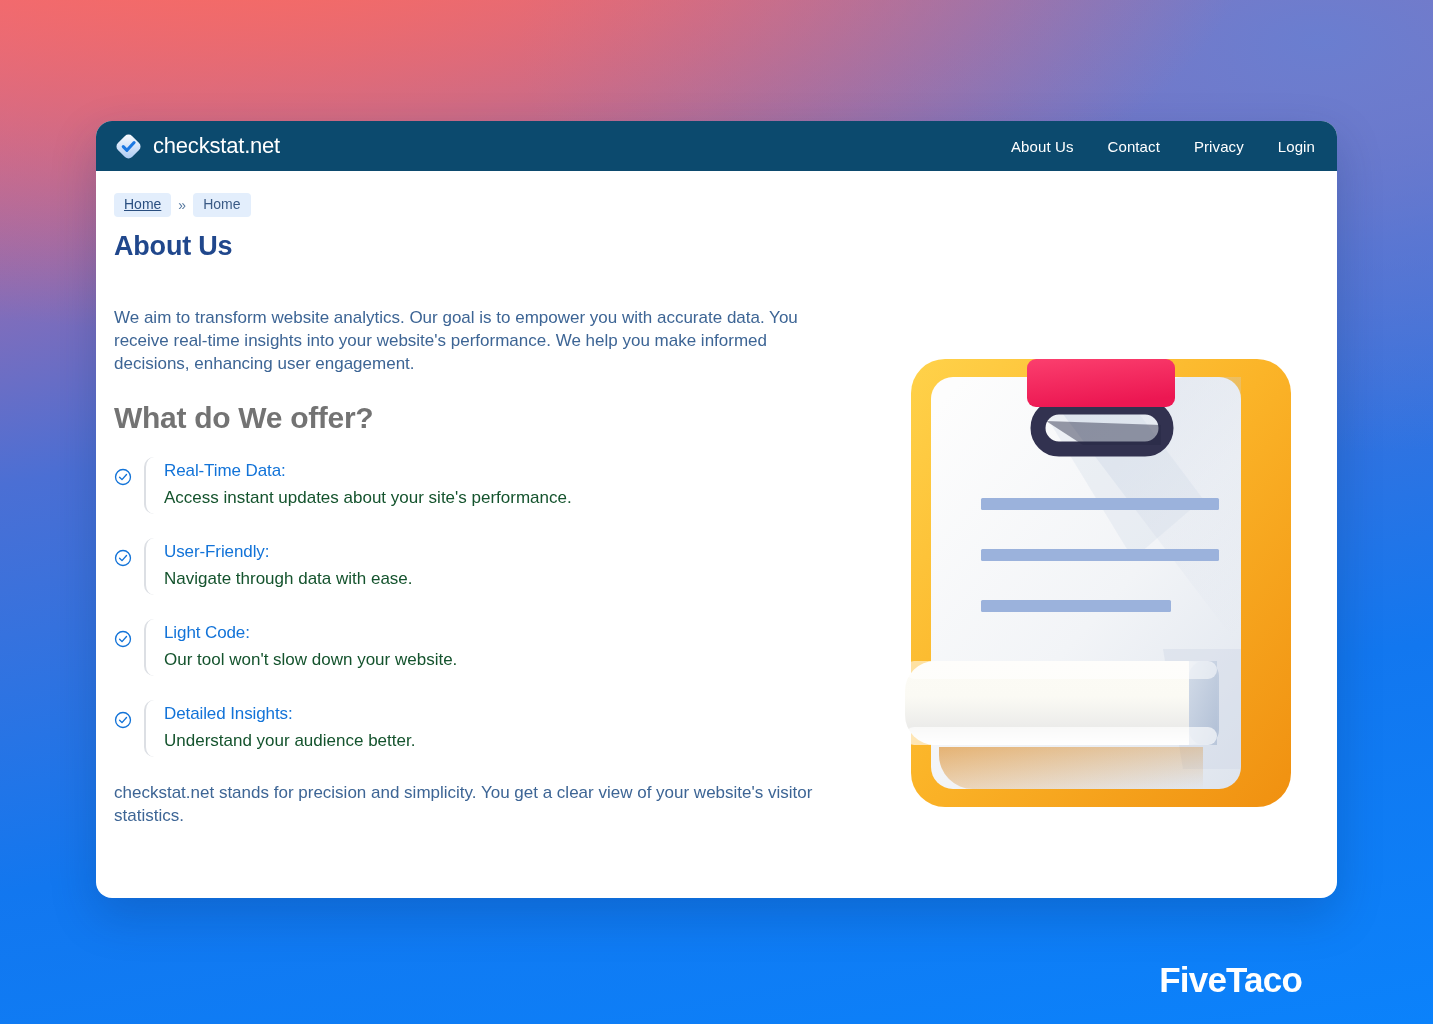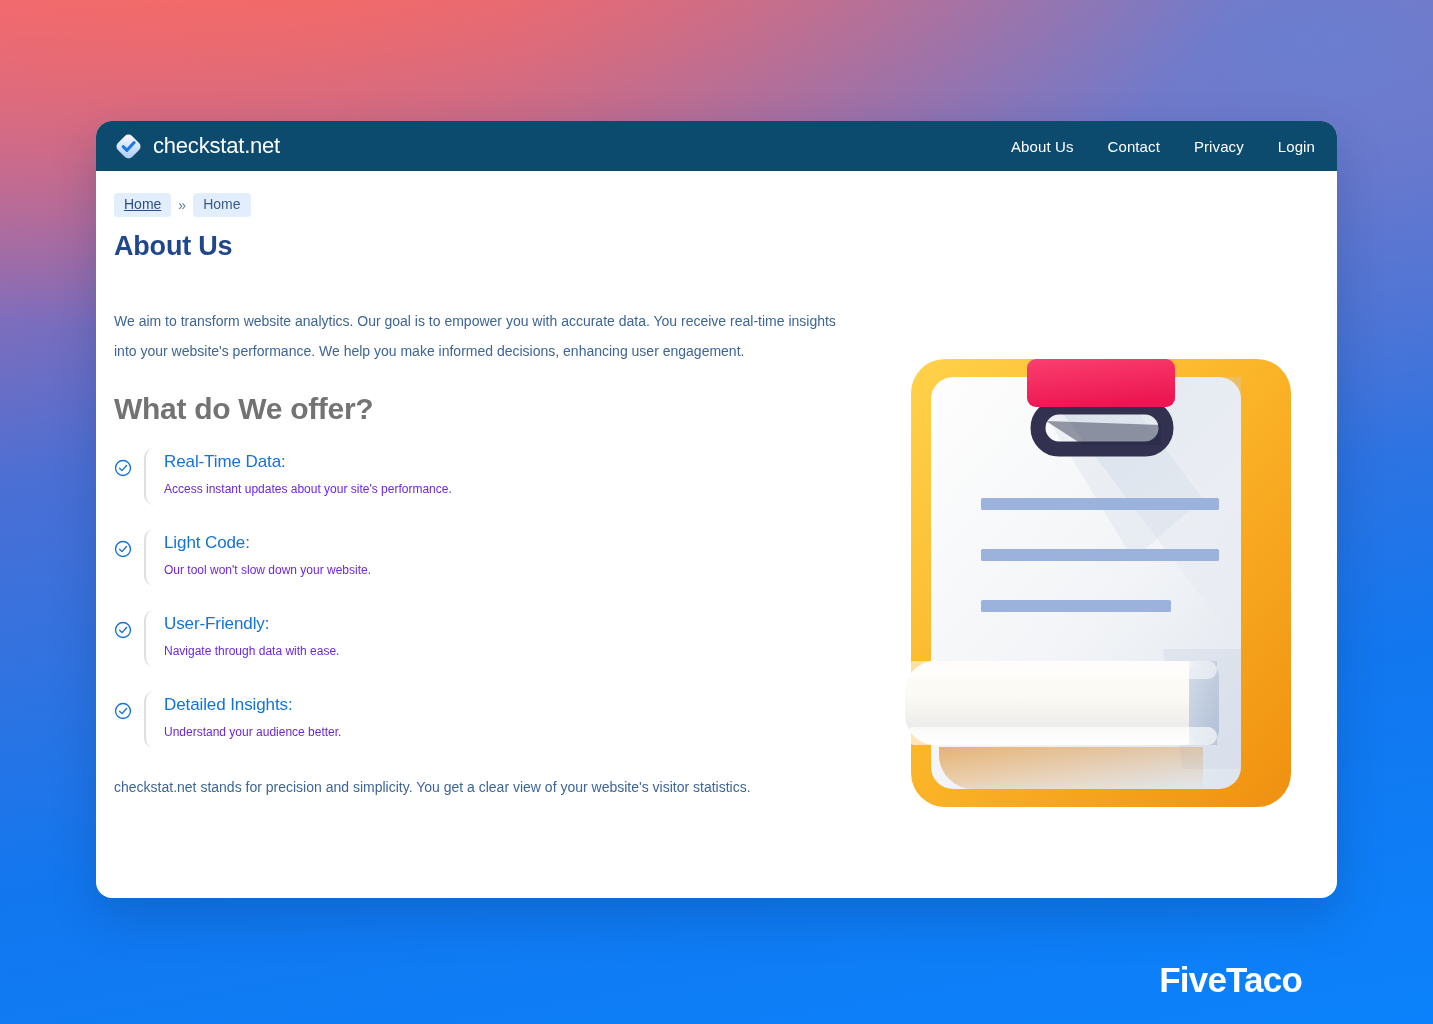--- a/index.html
+++ b/index.html
@@ -131,22 +131,22 @@
   h2.section-title {
     color: #737373;
     font-size: 30px;
     font-weight: 700;
     letter-spacing: -0.3px;
     margin: 26px 0 22px 0;
   }
 
   p.body-text {
     color: #3d6595;
-    font-size: 14px;
-    line-height: 30px;
+    font-size: 17px;
+    line-height: 23px;
     max-width: 730px;
   }
 
   
   .features {
     list-style: none;
     margin-top: 6px;
   }
 
   .feature {
@@ -172,22 +172,22 @@
 
   .feature-title {
     color: #1273d8;
     font-size: 17px;
     font-weight: 400;
     letter-spacing: -0.1px;
     margin-bottom: 7px;
   }
 
   .feature-desc {
-    color: #6d28d9;
-    font-size: 12px;
+    color: #14532d;
+    font-size: 17px;
     line-height: 20px;
   }
 
   .closing {
     margin-top: 24px;
   }
 
   
   .illustration {
     position: absolute;
@@ -268,33 +268,33 @@
             <div class="feature-desc">Access instant updates about your site's performance.</div>
           </div>
         </li>
 
         <li class="feature">
           <svg class="feature-icon" viewBox="0 0 20 20">
             <circle cx="10" cy="10" r="8.3" fill="none" stroke="currentColor" stroke-width="1.5"></circle>
             <path d="M6.2 10.2 L8.9 12.9 L13.9 7.2" fill="none" stroke="currentColor" stroke-width="1.5" stroke-linecap="round" stroke-linejoin="round"></path>
           </svg>
           <div class="feature-body">
-            <div class="feature-title">Light Code:</div>
-            <div class="feature-desc">Our tool won't slow down your website.</div>
+            <div class="feature-title">User-Friendly:</div>
+            <div class="feature-desc">Navigate through data with ease.</div>
           </div>
         </li>
 
         <li class="feature">
           <svg class="feature-icon" viewBox="0 0 20 20">
             <circle cx="10" cy="10" r="8.3" fill="none" stroke="currentColor" stroke-width="1.5"></circle>
             <path d="M6.2 10.2 L8.9 12.9 L13.9 7.2" fill="none" stroke="currentColor" stroke-width="1.5" stroke-linecap="round" stroke-linejoin="round"></path>
           </svg>
           <div class="feature-body">
-            <div class="feature-title">User-Friendly:</div>
-            <div class="feature-desc">Navigate through data with ease.</div>
+            <div class="feature-title">Light Code:</div>
+            <div class="feature-desc">Our tool won't slow down your website.</div>
           </div>
         </li>
 
         <li class="feature">
           <svg class="feature-icon" viewBox="0 0 20 20">
             <circle cx="10" cy="10" r="8.3" fill="none" stroke="currentColor" stroke-width="1.5"></circle>
             <path d="M6.2 10.2 L8.9 12.9 L13.9 7.2" fill="none" stroke="currentColor" stroke-width="1.5" stroke-linecap="round" stroke-linejoin="round"></path>
           </svg>
           <div class="feature-body">
             <div class="feature-title">Detailed Insights:</div>

